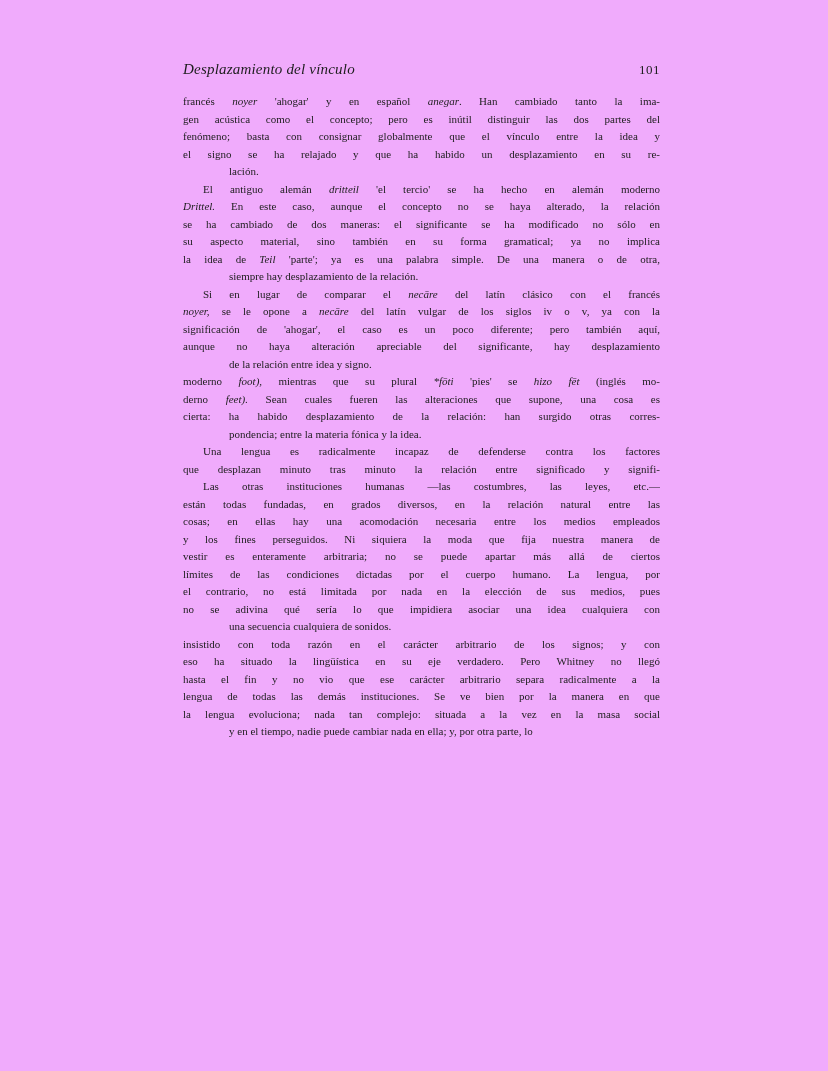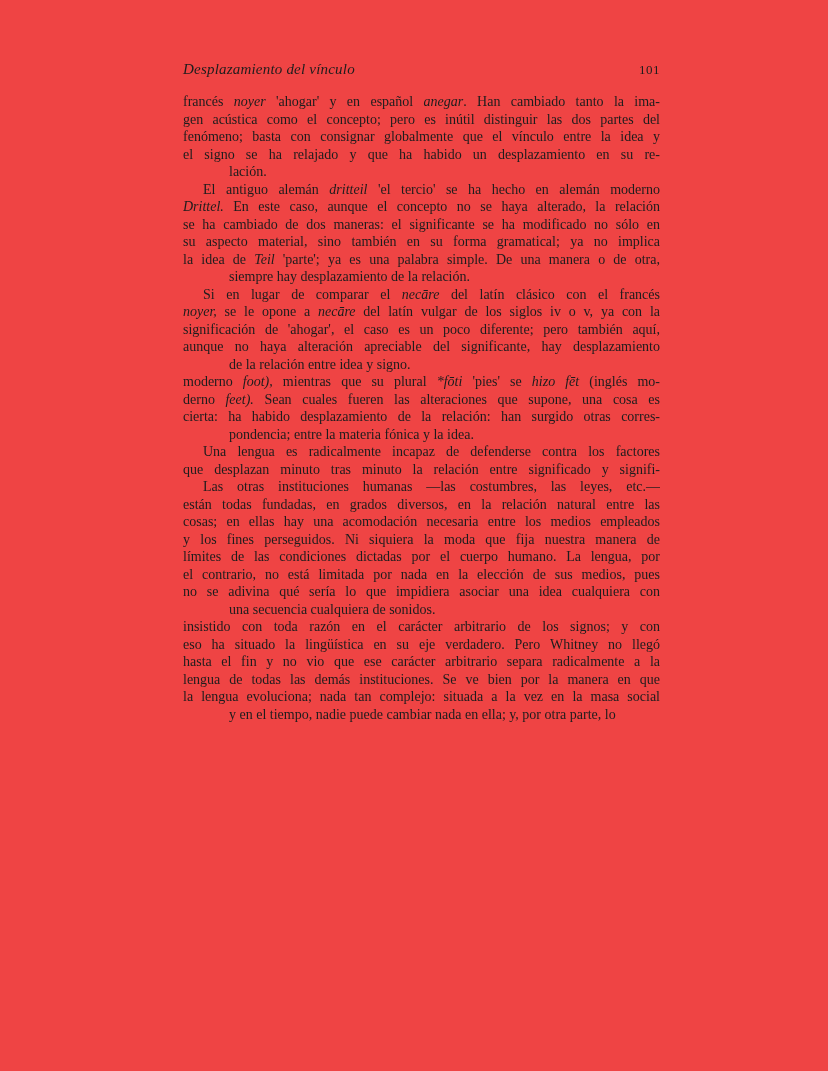--- a/index.html
+++ b/index.html
@@ -11,21 +11,21 @@
     width: 828px;
     height: 1071px;
     position: relative;
     font-family: "Liberation Serif", "DejaVu Serif", serif;
     color: #1d1d1d;
     -webkit-font-smoothing: antialiased;
   }
   .page {
     position: absolute;
     inset: 0;
-    background: #ef4444;
+    background: #f0abfc;
   }
   .content {
     position: absolute;
     left: 183px;
     top: 60px;
     width: 477px;
   }
   .running-header {
     display: flex;
     justify-content: space-between;
@@ -37,21 +37,21 @@
     font-style: italic;
     font-size: 15px;
     letter-spacing: 0.2px;
   }
   .page-number {
     font-size: 13px;
     letter-spacing: 0.5px;
   }
   .body-text {
     margin-top: 15px;
-    font-size: 14px;
+    font-size: 11px;
   }
   .para {
     margin: 0;
   }
   .line {
     height: 17.5px;
     line-height: 17.5px;
     overflow: hidden;
     text-align: justify;
     text-align-last: justify;
@@ -107,20 +107,21 @@
         </div>
         <div class="para">
           <div class="line indent">Una lengua es radicalmente incapaz de defenderse contra los factores</div>
           <div class="line">que desplazan minuto tras minuto la relación entre significado y signifi-</div>
         </div>
         <div class="para">
           <div class="line indent">Las otras instituciones humanas —las costumbres, las leyes, etc.—</div>
           <div class="line">están todas fundadas, en grados diversos, en la relación natural entre las</div>
           <div class="line">cosas; en ellas hay una acomodación necesaria entre los medios empleados</div>
           <div class="line">y los fines perseguidos. Ni siquiera la moda que fija nuestra manera de</div>
+          <div class="line">vestir es enteramente arbitraria; no se puede apartar más allá de ciertos</div>
           <div class="line">límites de las condiciones dictadas por el cuerpo humano. La lengua, por</div>
           <div class="line">el contrario, no está limitada por nada en la elección de sus medios, pues</div>
           <div class="line">no se adivina qué sería lo que impidiera asociar una idea cualquiera con</div>
           <div class="line last">una secuencia cualquiera de sonidos.</div>
         </div>
         <div class="para">
           <div class="line">insistido con toda razón en el carácter arbitrario de los signos; y con</div>
           <div class="line">eso ha situado la lingüística en su eje verdadero. Pero Whitney no llegó</div>
           <div class="line">hasta el fin y no vio que ese carácter arbitrario separa radicalmente a la</div>
           <div class="line">lengua de todas las demás instituciones. Se ve bien por la manera en que</div>

